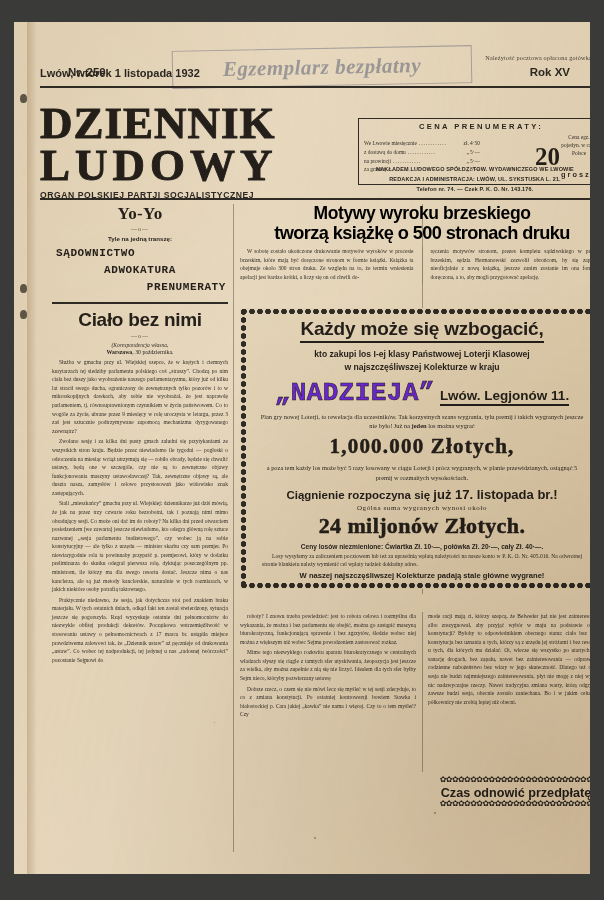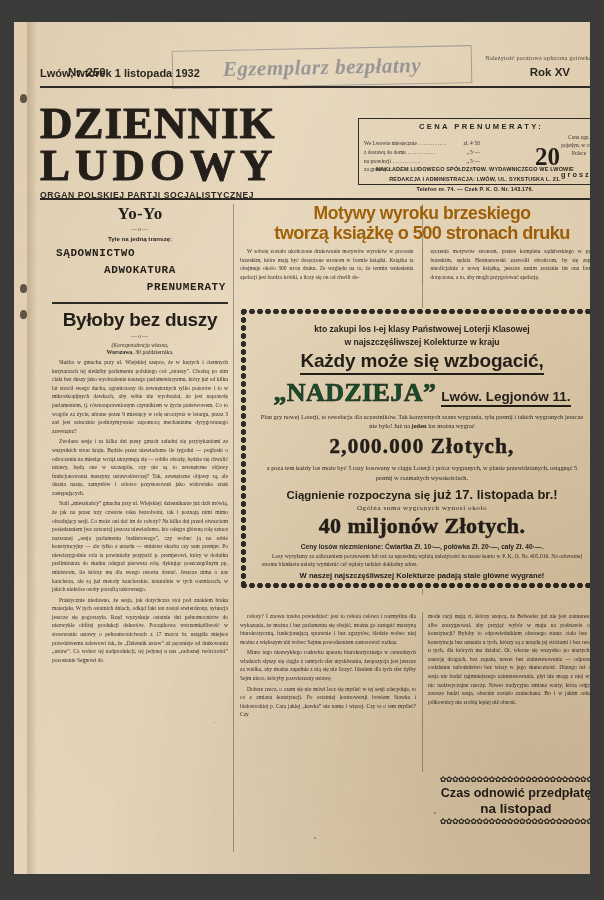--- a/index.html
+++ b/index.html
@@ -99,21 +99,21 @@
   #ciało{text-align:center;margin-top:5px;}
   #ciało .h{font-family:"Liberation Sans",sans-serif;font-weight:700;
     font-size:19px;letter-spacing:-.3px;color:#241f1a;}
   .corr{font-style:italic;font-size:5.6px;color:#3a342c;text-align:center;
         margin:2px 0 1px;}
   .placedate{text-align:center;font-size:5.8px;margin-bottom:3px;color:#2b2722;}
   .placedate b{font-weight:700;}
 
   
   #head2{font-family:"Liberation Sans",sans-serif;font-weight:700;
-    font-size:17.5px;line-height:1.1;letter-spacing:-.4px;color:#a16207;
+    font-size:17.5px;line-height:1.1;letter-spacing:-.4px;color:#000000;
     text-align:center;}
   #head2 .l2{font-size:18.2px;letter-spacing:-.6px;}
   #lead{margin-top:4px;display:flex;gap:8px;}
   #lead .lc{flex:1;}
   #lead .vr{width:1px;background:#8a7f6d;opacity:.7;}
 
   
   #ad{position:absolute;left:188px;top:104px;width:364px;
       background:#e3d4b8;padding:6px 8px 7px;box-sizing:border-box;}
   .sawtop,.sawbot{position:absolute;left:0;right:0;height:7px;
@@ -125,22 +125,22 @@
     background-size:7px 8px;}
   .sawl{left:0;}.sawr{right:0;}
   #adin{position:relative;padding:4px 10px 2px;text-align:center;}
 
   #ad-h1{font-family:"Liberation Sans",sans-serif;font-weight:700;font-size:19px;
     letter-spacing:-.2px;color:#241f1a;border-bottom:2.2px solid #241f1a;
     display:inline-block;padding-bottom:1px;}
   #ad-h2{margin-top:5px;font-family:"Liberation Sans",sans-serif;font-weight:700;
     font-size:8.6px;line-height:1.55;color:#241f1a;}
   #ad-name{margin-top:3px;display:flex;align-items:baseline;justify-content:center;gap:5px;}
-  #ad-name .nz{font-family:Liberation Serif, serif;font-weight:700;font-size:26px;
-    letter-spacing:.4px;color:#14532d;-webkit-text-stroke:.6px #241f1a;}
+  #ad-name .nz{font-family:Liberation Mono, monospace;font-weight:700;font-size:26px;
+    letter-spacing:.4px;color:#6d28d9;-webkit-text-stroke:.6px #241f1a;}
   #ad-name .addr{font-family:"Liberation Sans",sans-serif;font-weight:700;
     font-size:13.5px;color:#241f1a;border-bottom:2px solid #241f1a;padding-bottom:1px;}
   .adtxt{font-size:6.4px;line-height:1.52;color:#2e2923;text-align:center;margin-top:4px;}
   .adtxt b{font-weight:700;}
   #ad-big{margin-top:3px;font-family:"Liberation Serif",serif;font-weight:700;
     font-size:21px;letter-spacing:1.2px;color:#241f1a;-webkit-text-stroke:.5px #241f1a;}
   #ad-draw{margin-top:4px;font-family:"Liberation Sans",sans-serif;font-weight:700;
     font-size:11.5px;color:#241f1a;}
   #ad-draw .em{font-size:13px;}
   #ad-sum{margin-top:2px;font-size:7px;letter-spacing:.6px;color:#2e2923;}
@@ -251,21 +251,21 @@
           <div class="sub">Tyle na jedną transzę:</div>
           <div class="stack">
             <div class="s1">SĄDOWNICTWO</div>
             <div class="s2">ADWOKATURA</div>
             <div class="s3">PRENUMERATY</div>
           </div>
         </div>
         <div class="rule" style="position:relative;margin:6px 0 0;height:2px;width:100%;"></div>
 
         <div id="ciało">
-          <div class="h">Byłoby bez duszy</div>
+          <div class="h">Ciało bez nimi</div>
           <div class="dinkus">—o—</div>
         </div>
         <div class="corr">(Korespondencja własna,</div>
         <div class="placedate">
           <b>Warszawa</b><span>, 30 października.</span>
         </div>
         <div class="body">
           <p>Służba w gmachu przy ul. Wiejskiej szepce, że w krętych i ciemnych kurytarzach tej siedziby parlamentu polskiego coś „straszy”. Chodzą po nim ciała bez duszy jako wyobrażenie naszego parlamentaryzmu, który już od kilku lat stracił swego ducha, ograniczony do zewnętrznych tylko pozorów i to w mikroskopijnych dawkach, aby sobie nie wyobrażał, że jest naprawdę parlamentem, tj. równouprawnionym czynnikiem w życiu państwowem. Co to wogóle za życie, ubrane przez 9 miesięcy w rolę uroczysta w letargu, przez 3 zaś jest sztucznie podtrzymywane zapomocą mechanizmu dyrygowanego zzewnątrz?</p>
           <p>Zwołano sesję i za kilka dni pusty gmach zaludni się przytykaniami ze wszystkich stron kraju. Będzie przez niewiadomo ile tygodni — pogłoski o odroczeniu na miesiąc wciąż utrzymują się — robiło obrady, będzie się chwalić ustawy, będą one w szczególe, czy nie są to zewnętrzne objawy funkcjonowania maszyny ustawodawczej? Tak, zewnętrzne objawy są, ale duszta nasza, zamysłów i celowo przystosowań jako widowisko znak zastępujących.</p>
           <p>Stali „mieszkańcy” gmachu przy ul. Wiejskiej: dziennikarze już dziś mówią, że jak na przez trzy czwarte roku bezrobotni, tak i poznają nimi mimo obradujący sesji. Co może oni dać im do roboty? Na kilka dni przed otwarciem posiedzeniem (we zawarta) jeszcze niewiadomo, kto odegra główną rolę sztuce nazwanej „sesja parlamentu budżetowego”, czy wobec ją na sobie konstytucyjny — ale tylko z urzędu — minister skarbu czy sam premjer. Po niewiarygodnie rola ta powinnaby przypaść p. premjerowi, który w dodatku preliminarza do skutku odegrał pierwsza rolę, dyktując poszczególnym pp. ministrom, ile którzy ma dla swego resortu dostać. Jeszcze nima o nas kanclerza, ale są już metody kanclerskie, naturalnie w tych rozmiarach, w jakich niektóre osoby potrafią taktownego.</p>
@@ -288,39 +288,39 @@
           </div>
         </div>
       </div>
 
       <div id="ad">
         <div class="sawtop"></div>
         <div class="sawbot"></div>
         <div class="sawl"></div>
         <div class="sawr"></div>
         <div id="adin">
+          <div><span id="ad-h1">Każdy może się wzbogacić,</span></div>
           <div id="ad-h2">
             <div>kto zakupi los I-ej klasy Państwowej Loterji Klasowej</div>
             <div>w najszczęśliwszej Kolekturze w kraju</div>
           </div>
-          <div><span id="ad-h1">Każdy może się wzbogacić,</span></div>
           <div id="ad-name">
             <span class="nz">„NADZIEJA”</span>
             <span class="addr">Lwów. Legjonów 11.</span>
           </div>
           <div class="adtxt">
             <span>Plan gry nowej Loterji, to rewelacja dla uczestników. Tak korzystnych szans wygrania, tylu premij i takich wygranych jeszcze nie było! Już na </span><b>jeden</b><span> los można wygrać</span>
           </div>
-          <div id="ad-big">2,000.000 Złotych,</div>
+          <div id="ad-big">1,000.000 Złotych,</div>
           <div class="adtxt">a poza tem każdy los może być 5 razy losowany w ciągu Loterji i prócz wygranych, w planie przewidzianych, osiągnąć 5 premij w rozmaitych wysokościach.</div>
           <div id="ad-draw">
             <span>Ciągnienie rozpoczyna się </span><span class="em">już 17. listopada br.!</span>
           </div>
           <div id="ad-sum">Ogólna suma wygranych wynosi około</div>
-          <div id="ad-big2">40 miljonów Złotych.</div>
+          <div id="ad-big2">24 miljonów Złotych.</div>
           <div id="ad-prices">Ceny losów niezmienione: Ćwiartka Zł. 10·—, połówka Zł. 20·—, cały Zł. 40·—.</div>
           <div id="ad-fine">
             <span class="i">Losy wysyłamy za zaliczeniem pocztowem lub też za uprzednią wpłatą należytości na nasze konto w P. K. O. Nr. 405.016. Na odwrotnej stronie blankietu należy wymienić cel wpłaty tudzież dokładny adres.</span>
           </div>
           <div id="ad-last">
             <span>W naszej najszczęśliwszej Kolekturze padają stale główne wygrane!</span>
           </div>
         </div>
       </div>
 
@@ -335,18 +335,17 @@
       <div class="col" id="colC" style="top:408px;">
         <div class="body">
           <p class="ni">mode racji mają ci, którzy szepcą, że Belweder już nie jest zainteresowany, albo zrezygnował, aby przyjąć wybór w maju na podstawie obecnej konstytucji? Byłoby to odpowiednikiem obecnego stanu: ciało bez duszy, konstytucja bez uznania u tych, którzy są z urzędu jej stróżami i bez resonansu u tych, dla których ma działać. Ot, wlecze się wszystko po utartych przez sanację drogach, bez zapału, nawet bez zainteresowania — odprawia się codzienne nabożeństwo bez wiary w jego skuteczność. Dlatego też obecna sesja nie budzi najmniejszego zainteresowania, płyt nie mogę z niej wynikać nic nadzwyczajne rzeczy. Nawet tradycyjna zmiana warty, którą odgrywano zawsze budzi sesja, obecnie zostało zaniechana. Bo i w jakim celu? Inni półkownicy nie zrobią lepiej niż obecni.</p>
         </div>
       </div>
       <div class="vrule" style="left:370px;top:408px;height:160px;"></div>
 
       <div id="renew">
         <div class="orn">✿✿✿✿✿✿✿✿✿✿✿✿✿✿✿✿✿✿✿✿✿✿✿✿✿</div>
         <div class="r1">Czas odnowić przedpłatę</div>
-        <div class="r2">na listopad</div>
         <div class="orn">✿✿✿✿✿✿✿✿✿✿✿✿✿✿✿✿✿✿✿✿✿✿✿✿✿</div>
       </div>
     </div>
   </div>
 </div>
 
 </body></html>

